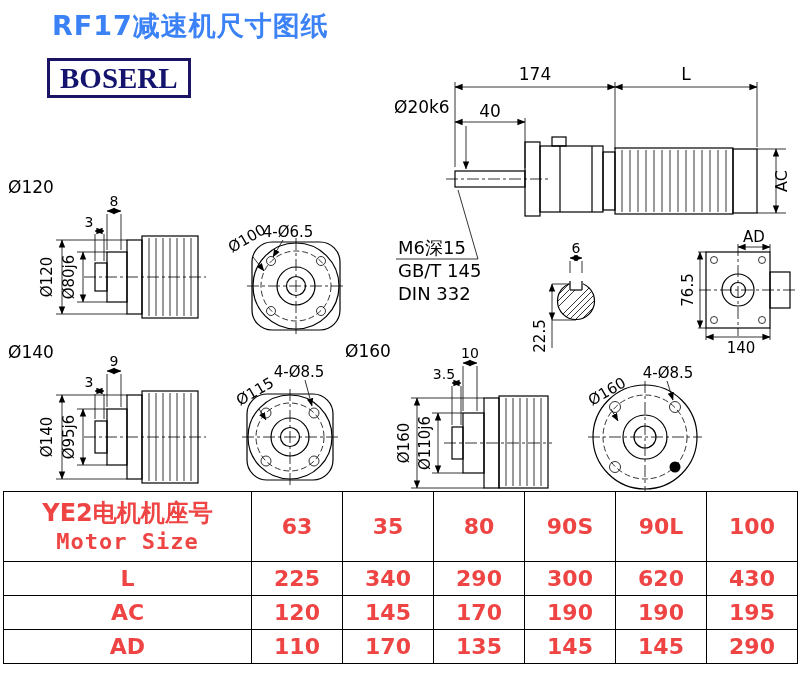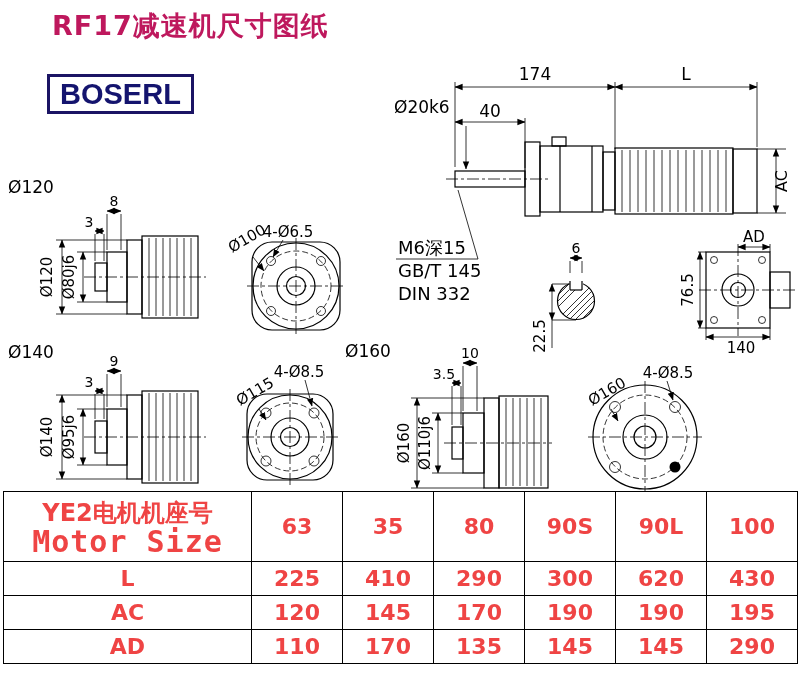--- a/index.html
+++ b/index.html
@@ -1,31 +1,31 @@
 <!DOCTYPE html>
 <html><head>
 <meta charset="utf-8">
 <style>
   *{margin:0;padding:0;box-sizing:border-box}
   html,body{width:800px;height:673px;background:#fff;font-family:"DejaVu Sans",sans-serif}
   .stage{position:absolute;left:0;top:0;width:800px;height:673px;background:#fff;overflow:hidden}
-  .title{position:absolute;left:52px;top:8px;font-size:27px;font-weight:bold;color:#be185d;letter-spacing:1px}
-  .logo{position:absolute;left:47px;top:74px;border:3px solid #1b1464;color:#14146e;background:#fff;
-        font-family:Liberation Sans, sans-serif;font-size:29px;font-weight:bold;line-height:34px;padding:0 10px}
+  .title{position:absolute;left:52px;top:8px;font-size:27px;font-weight:bold;color:#3b82f6;letter-spacing:1px}
+  .logo{position:absolute;left:47px;top:58px;border:3px solid #1b1464;color:#14146e;background:#fff;
+        font-family:Liberation Serif, serif;font-size:29px;font-weight:bold;line-height:34px;padding:0 10px}
   svg text{font-family:"DejaVu Sans",sans-serif;fill:#000}
   .s14{font-size:14px}.s15{font-size:15px}.s16{font-size:16px}.s17{font-size:17px}.s18{font-size:18px}
   .ln{stroke:#000;stroke-width:1.2;fill:none}
   .dl{stroke:#000;stroke-width:0.8;fill:none}
   .cl{stroke:#000;stroke-width:0.8;fill:none;stroke-dasharray:12 3 3 3}
   .bc{stroke:#000;stroke-width:0.8;fill:none;stroke-dasharray:6 3}
   .tbl{position:absolute;left:3px;top:491px;width:794px;border-collapse:collapse;table-layout:fixed;background:#fff}
   .tbl th,.tbl td{border:1.5px solid #000;text-align:center;vertical-align:middle;font-weight:bold;color:#ef4444;background:#fff;font-size:22px}
   .hrow{height:70px}.drow{height:34px}
   .hdr-cn{font-size:24px;line-height:30px}
-  .hdr-en{font-family:"DejaVu Sans Mono",monospace;font-size:30px;line-height:28px;letter-spacing:1px}
+  .hdr-en{font-family:"DejaVu Sans Mono",monospace;font-size:22px;line-height:28px;letter-spacing:1px}
 </style>
 </head>
 <body>
 
 <div class="stage">
 
   <div class="title">RF17减速机尺寸图纸</div>
   <div class="logo">BOSERL</div>
 
   <svg width="800" height="495" viewBox="0 0 800 495">
@@ -341,21 +341,21 @@
         <th>63</th>
         <th>35</th>
         <th>80</th>
         <th>90S</th>
         <th>90L</th>
         <th>100</th>
       </tr>
       <tr class="drow">
         <td>L</td>
         <td>225</td>
-        <td>410</td>
+        <td>340</td>
         <td>290</td>
         <td>300</td>
         <td>620</td>
         <td>430</td>
       </tr>
       <tr class="drow">
         <td>AC</td>
         <td>120</td>
         <td>145</td>
         <td>170</td>

